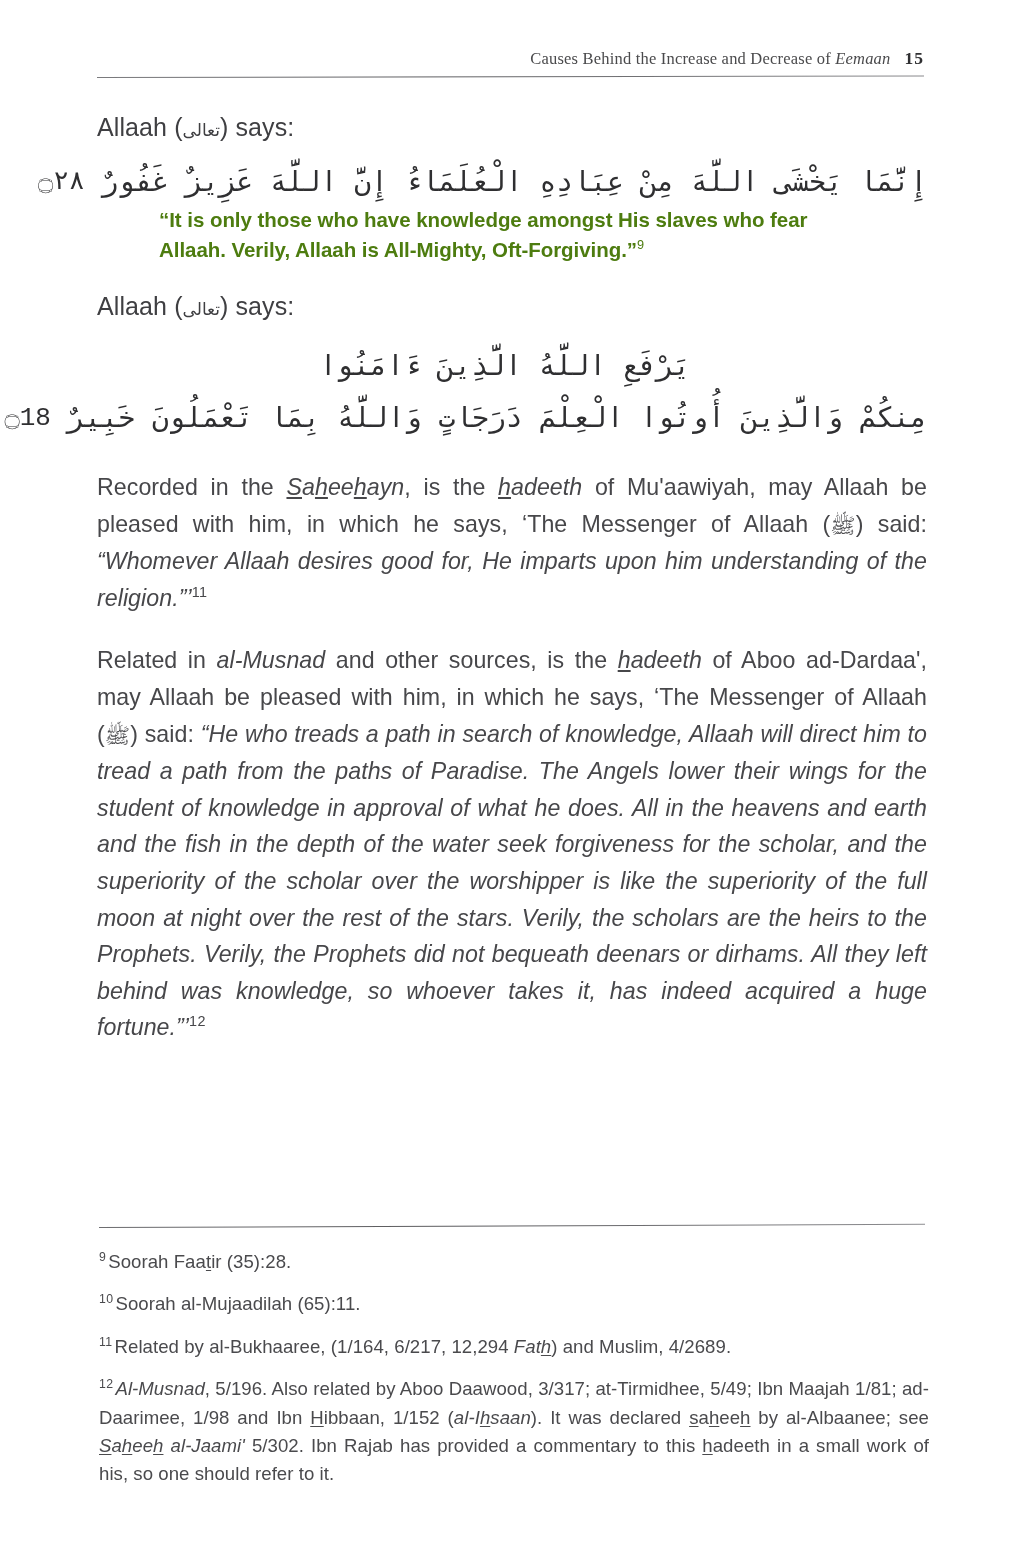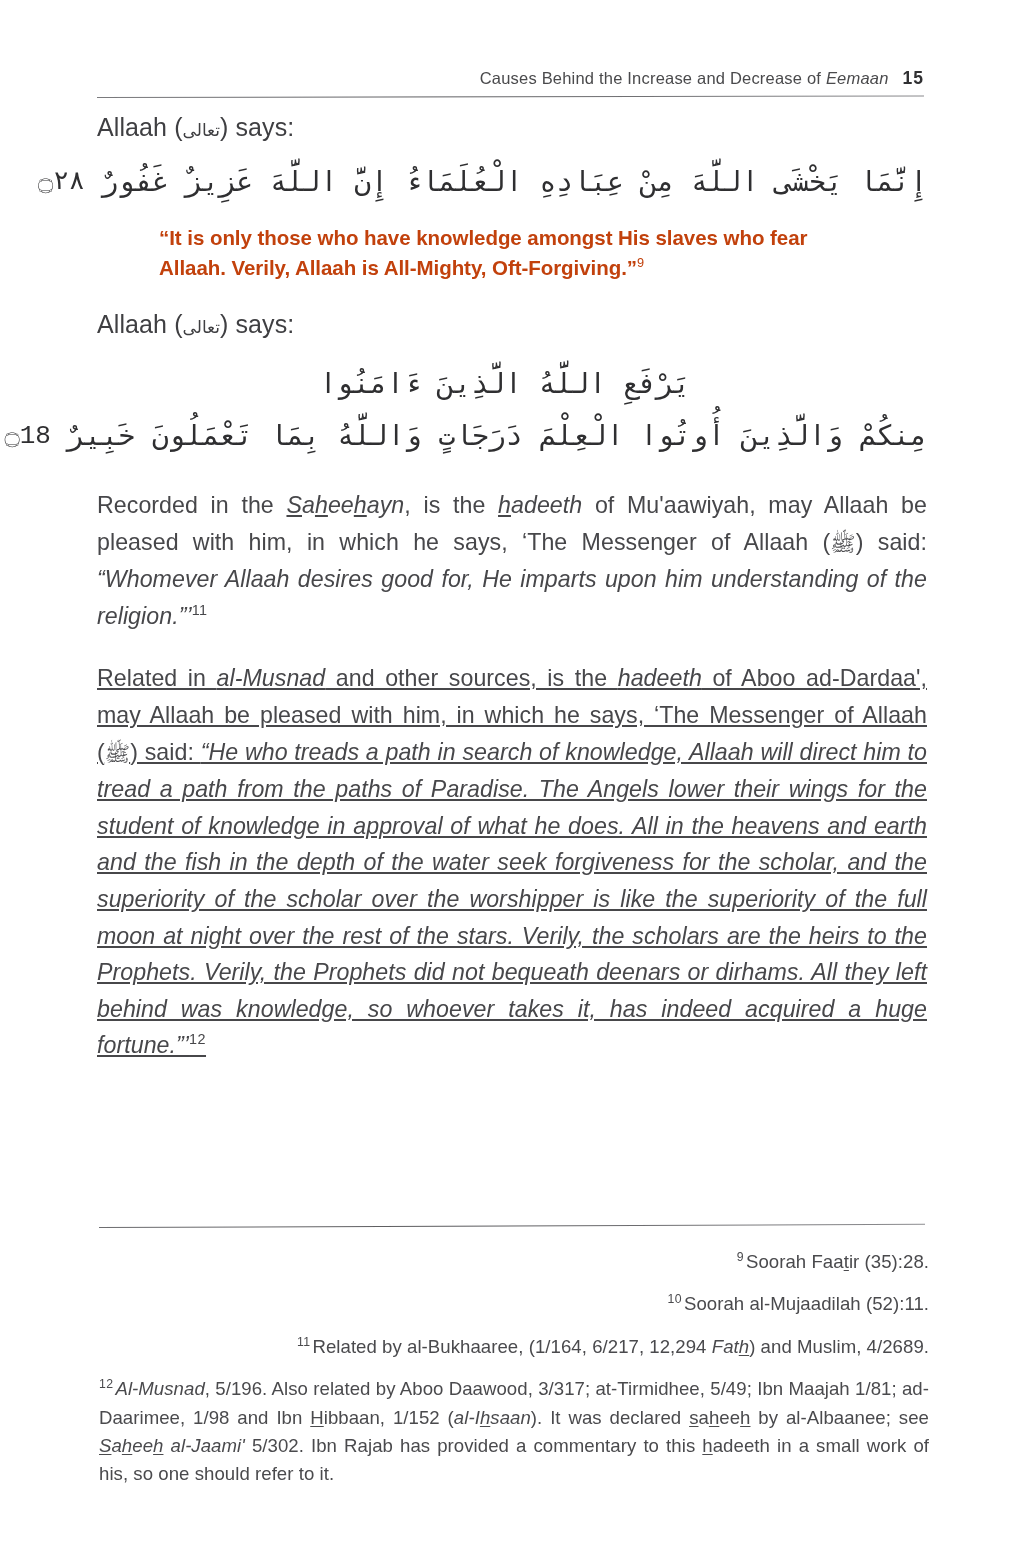--- a/index.html
+++ b/index.html
@@ -22,22 +22,23 @@
     width: 1024px;
     height: 1560px;
     box-sizing: border-box;
     padding: 0;
   }
 
   
   .header-zone {
     position: absolute;
     left: 97px;
-    top: 68px;
+    top: 48px;
     width: 827px;
+    font-family: Liberation Serif, serif;
   }
   .header-line {
     text-align: right;
     font-size: 16.5px;
     letter-spacing: 0.2px;
     color: #4a4a4c;
     white-space: nowrap;
   }
   .header-line .kw { font-style: italic; }
   .header-line .pageno {
@@ -93,40 +94,40 @@
   .ayah-mark {
     font-size: 26px;
     vertical-align: 2px;
   }
 
   
   .trans {
     font-weight: 700;
     font-size: 20.5px;
     line-height: 1.47;
-    color: #c2410c;
+    color: #4d7c0f;
     letter-spacing: -0.05px;
-    margin: 18px 0 0 0;
+    margin: 0 0 0 0;
     padding: 0 56px 0 62px;
     text-align: left;
   }
   .trans.t2 { padding: 0 44px 0 62px; }
   .trans .fn { font-weight: 400; }
 
   
   .para {
     font-size: 23.2px;
     line-height: 1.58;
     color: #47474a;
     margin: 0;
     text-align: justify;
     letter-spacing: 0.05px;
   }
   .p1 { margin-top: 28px; }
-  .p2 { margin-top: 26px; text-decoration: underline; }
+  .p2 { margin-top: 26px; }
   .para .it { font-style: italic; }
   .para .ud { text-decoration: underline; text-underline-offset: 1.5px; }
   .sal {
     font-family: "DejaVu Sans", sans-serif;
     font-size: 21px;
     vertical-align: -1px;
   }
   .fn {
     font-size: 0.62em;
     vertical-align: super;
@@ -148,21 +149,21 @@
     position: absolute;
     left: 99px;
     top: 1248px;
     width: 830px;
   }
   .fnote {
     font-size: 18.6px;
     line-height: 1.52;
     color: #4a4a4d;
     margin: 0 0 14px 0;
-    text-align: right;
+    text-align: left;
     letter-spacing: 0.05px;
   }
   .fnote:last-child { margin-bottom: 8px; }
   .fnote .marker {
     font-size: 0.66em;
     vertical-align: super;
     margin-right: 2px;
     letter-spacing: 0.4px;
   }
   .fnote .it { font-style: italic; }
@@ -204,18 +205,18 @@
     <p class="para p1"><span>Recorded in the </span><span class="it ud">S</span><span class="it">a</span><span class="it ud">h</span><span class="it">ee</span><span class="it ud">h</span><span class="it">ayn</span><span>, is the </span><span class="it ud">h</span><span class="it">adeeth</span><span> of Mu'aawiyah, may Allaah be pleased with him, in which he says, ‘The Messenger of Allaah (</span><span class="sal">ﷺ</span><span>) said: </span><span class="it">“Whomever Allaah desires good for, He imparts upon him understanding of the religion.”’</span><span class="fn">11</span></p>
 
     <p class="para p2"><span>Related in </span><span class="it">al-Musnad</span><span> and other sources, is the </span><span class="it ud">h</span><span class="it">adeeth</span><span> of Aboo ad-Dardaa', may Allaah be pleased with him, in which he says, ‘The Messenger of Allaah (</span><span class="sal">ﷺ</span><span>) said: </span><span class="it">“He who treads a path in search of knowledge, Allaah will direct him to tread a path from the paths of Paradise. The Angels lower their wings for the student of knowledge in approval of what he does. All in the heavens and earth and the fish in the depth of the water seek forgiveness for the scholar, and the superiority of the scholar over the worshipper is like the superiority of the full moon at night over the rest of the stars. Verily, the scholars are the heirs to the Prophets. Verily, the Prophets did not bequeath deenars or dirhams. All they left behind was knowledge, so whoever takes it, has indeed acquired a huge fortune.”’</span><span class="fn">12</span></p>
 
   </div>
 
   <div class="rule-foot"></div>
 
   <div class="footnotes">
     <p class="fnote"><span class="marker">9</span><span><span>Soorah Faa</span><span class="ud">t</span><span>ir (35):28.</span></span></p>
-    <p class="fnote"><span class="marker">10</span><span><span>Soorah al-Mujaadilah (52):11.</span></span></p>
+    <p class="fnote"><span class="marker">10</span><span><span>Soorah al-Mujaadilah (65):11.</span></span></p>
     <p class="fnote"><span class="marker">11</span><span><span>Related by al-Bukhaaree, (1/164, 6/217, 12,294 </span><span class="it">Fat</span><span class="it ud">h</span><span>) and Muslim, 4/2689.</span></span></p>
     <p class="fnote wide"><span class="marker">12</span><span><span class="it">Al-Musnad</span><span>, 5/196. Also related by Aboo Daawood, 3/317; at-Tirmidhee, 5/49; Ibn Maajah 1/81; ad-Daarimee, 1/98 and Ibn </span><span class="ud">H</span><span>ibbaan, 1/152 (</span><span class="it">al-I</span><span class="it ud">h</span><span class="it">saan</span><span>). It was declared </span><span class="ud">s</span><span>a</span><span class="ud">h</span><span>ee</span><span class="ud">h</span><span> by al-Albaanee; see </span><span class="it ud">S</span><span class="it">a</span><span class="it ud">h</span><span class="it">ee</span><span class="it ud">h</span><span class="it"> al-Jaami'</span><span> 5/302. Ibn Rajab has provided a commentary to this </span><span class="ud">h</span><span>adeeth</span><span> in a small work of his, so one should refer to it.</span></span></p>
   </div>
 
 </div>
 
 </body></html>

